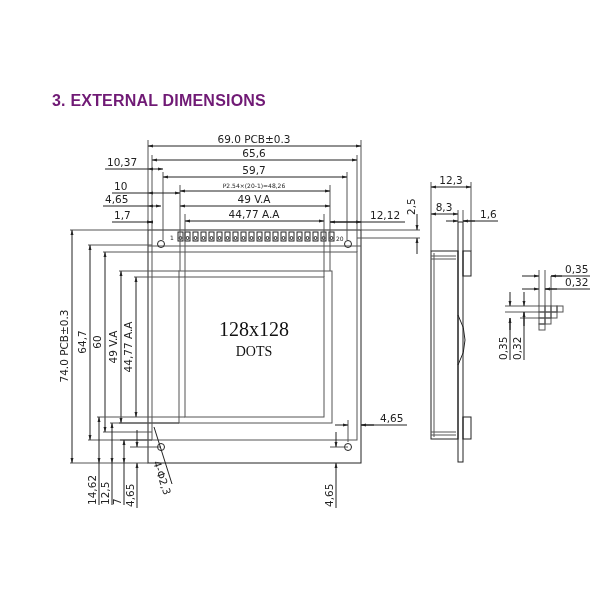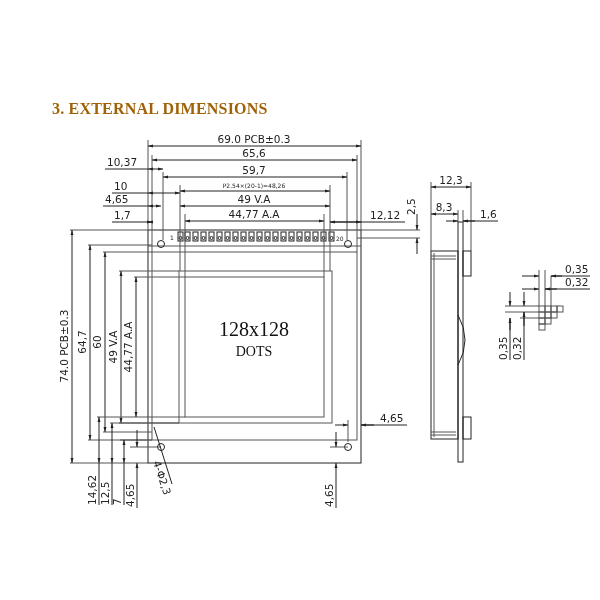--- a/index.html
+++ b/index.html
@@ -1,19 +1,19 @@
 <!DOCTYPE html>
 <html><head>
   <meta charset="utf-8">
   <style>
     html, body { margin: 0; padding: 0; background: #ffffff; }
     body { width: 600px; height: 600px; position: relative; overflow: hidden; }
     .heading {
-      position: absolute; left: 52px; top: 100px;
-      font-family: Liberation Serif, serif; font-weight: bold; font-size: 16px; color: #a16207;
+      position: absolute; left: 52px; top: 92px;
+      font-family: Liberation Sans, sans-serif; font-weight: bold; font-size: 16px; color: #701a75;
       letter-spacing: 0.2px;
     }
     svg { position: absolute; left: 0; top: 0; }
     .dim { font-family: "DejaVu Sans", sans-serif; font-size: 10.5px; fill: #222; }
     .dim-sm { font-family: "DejaVu Sans", sans-serif; font-size: 6px; fill: #222; }
     .big { font-family: "Liberation Serif", serif; font-size: 20px; fill: #111; }
     .mid { font-family: "Liberation Serif", serif; font-size: 14px; fill: #111; }
     .ln { stroke: #222; stroke-width: 1; fill: none; }
     .ln2 { stroke: #555; stroke-width: 1; fill: none; }
   </style>

